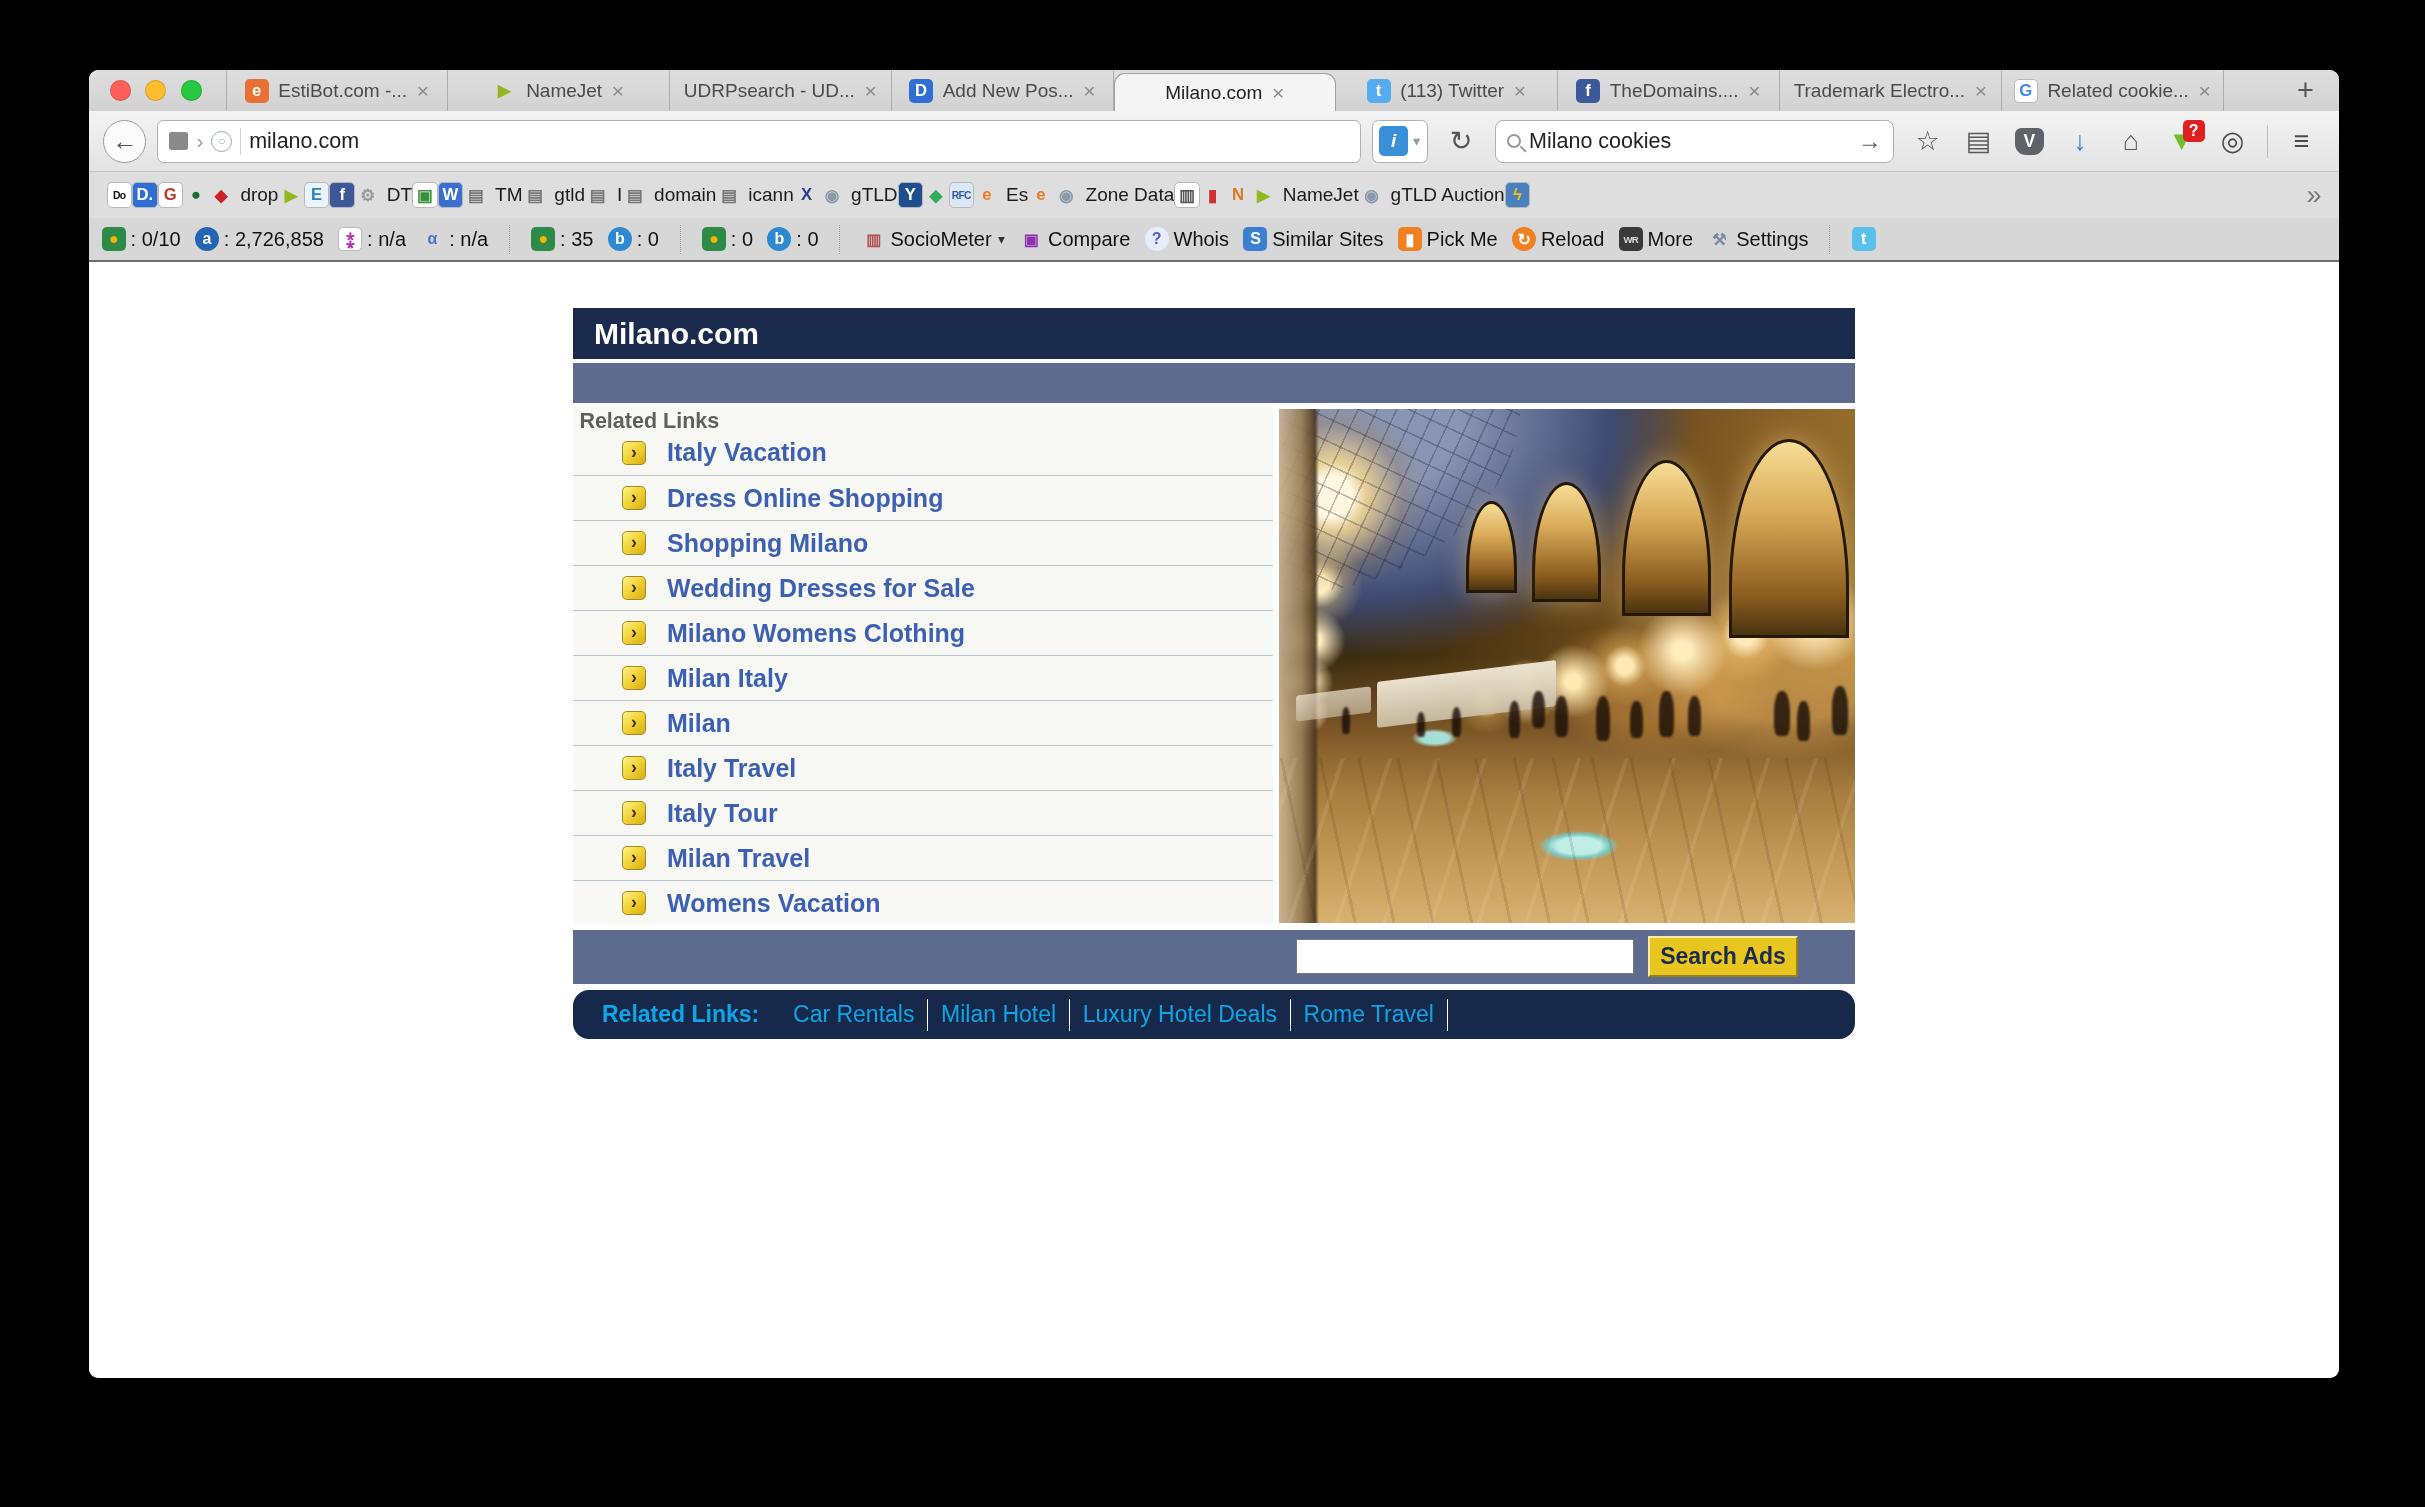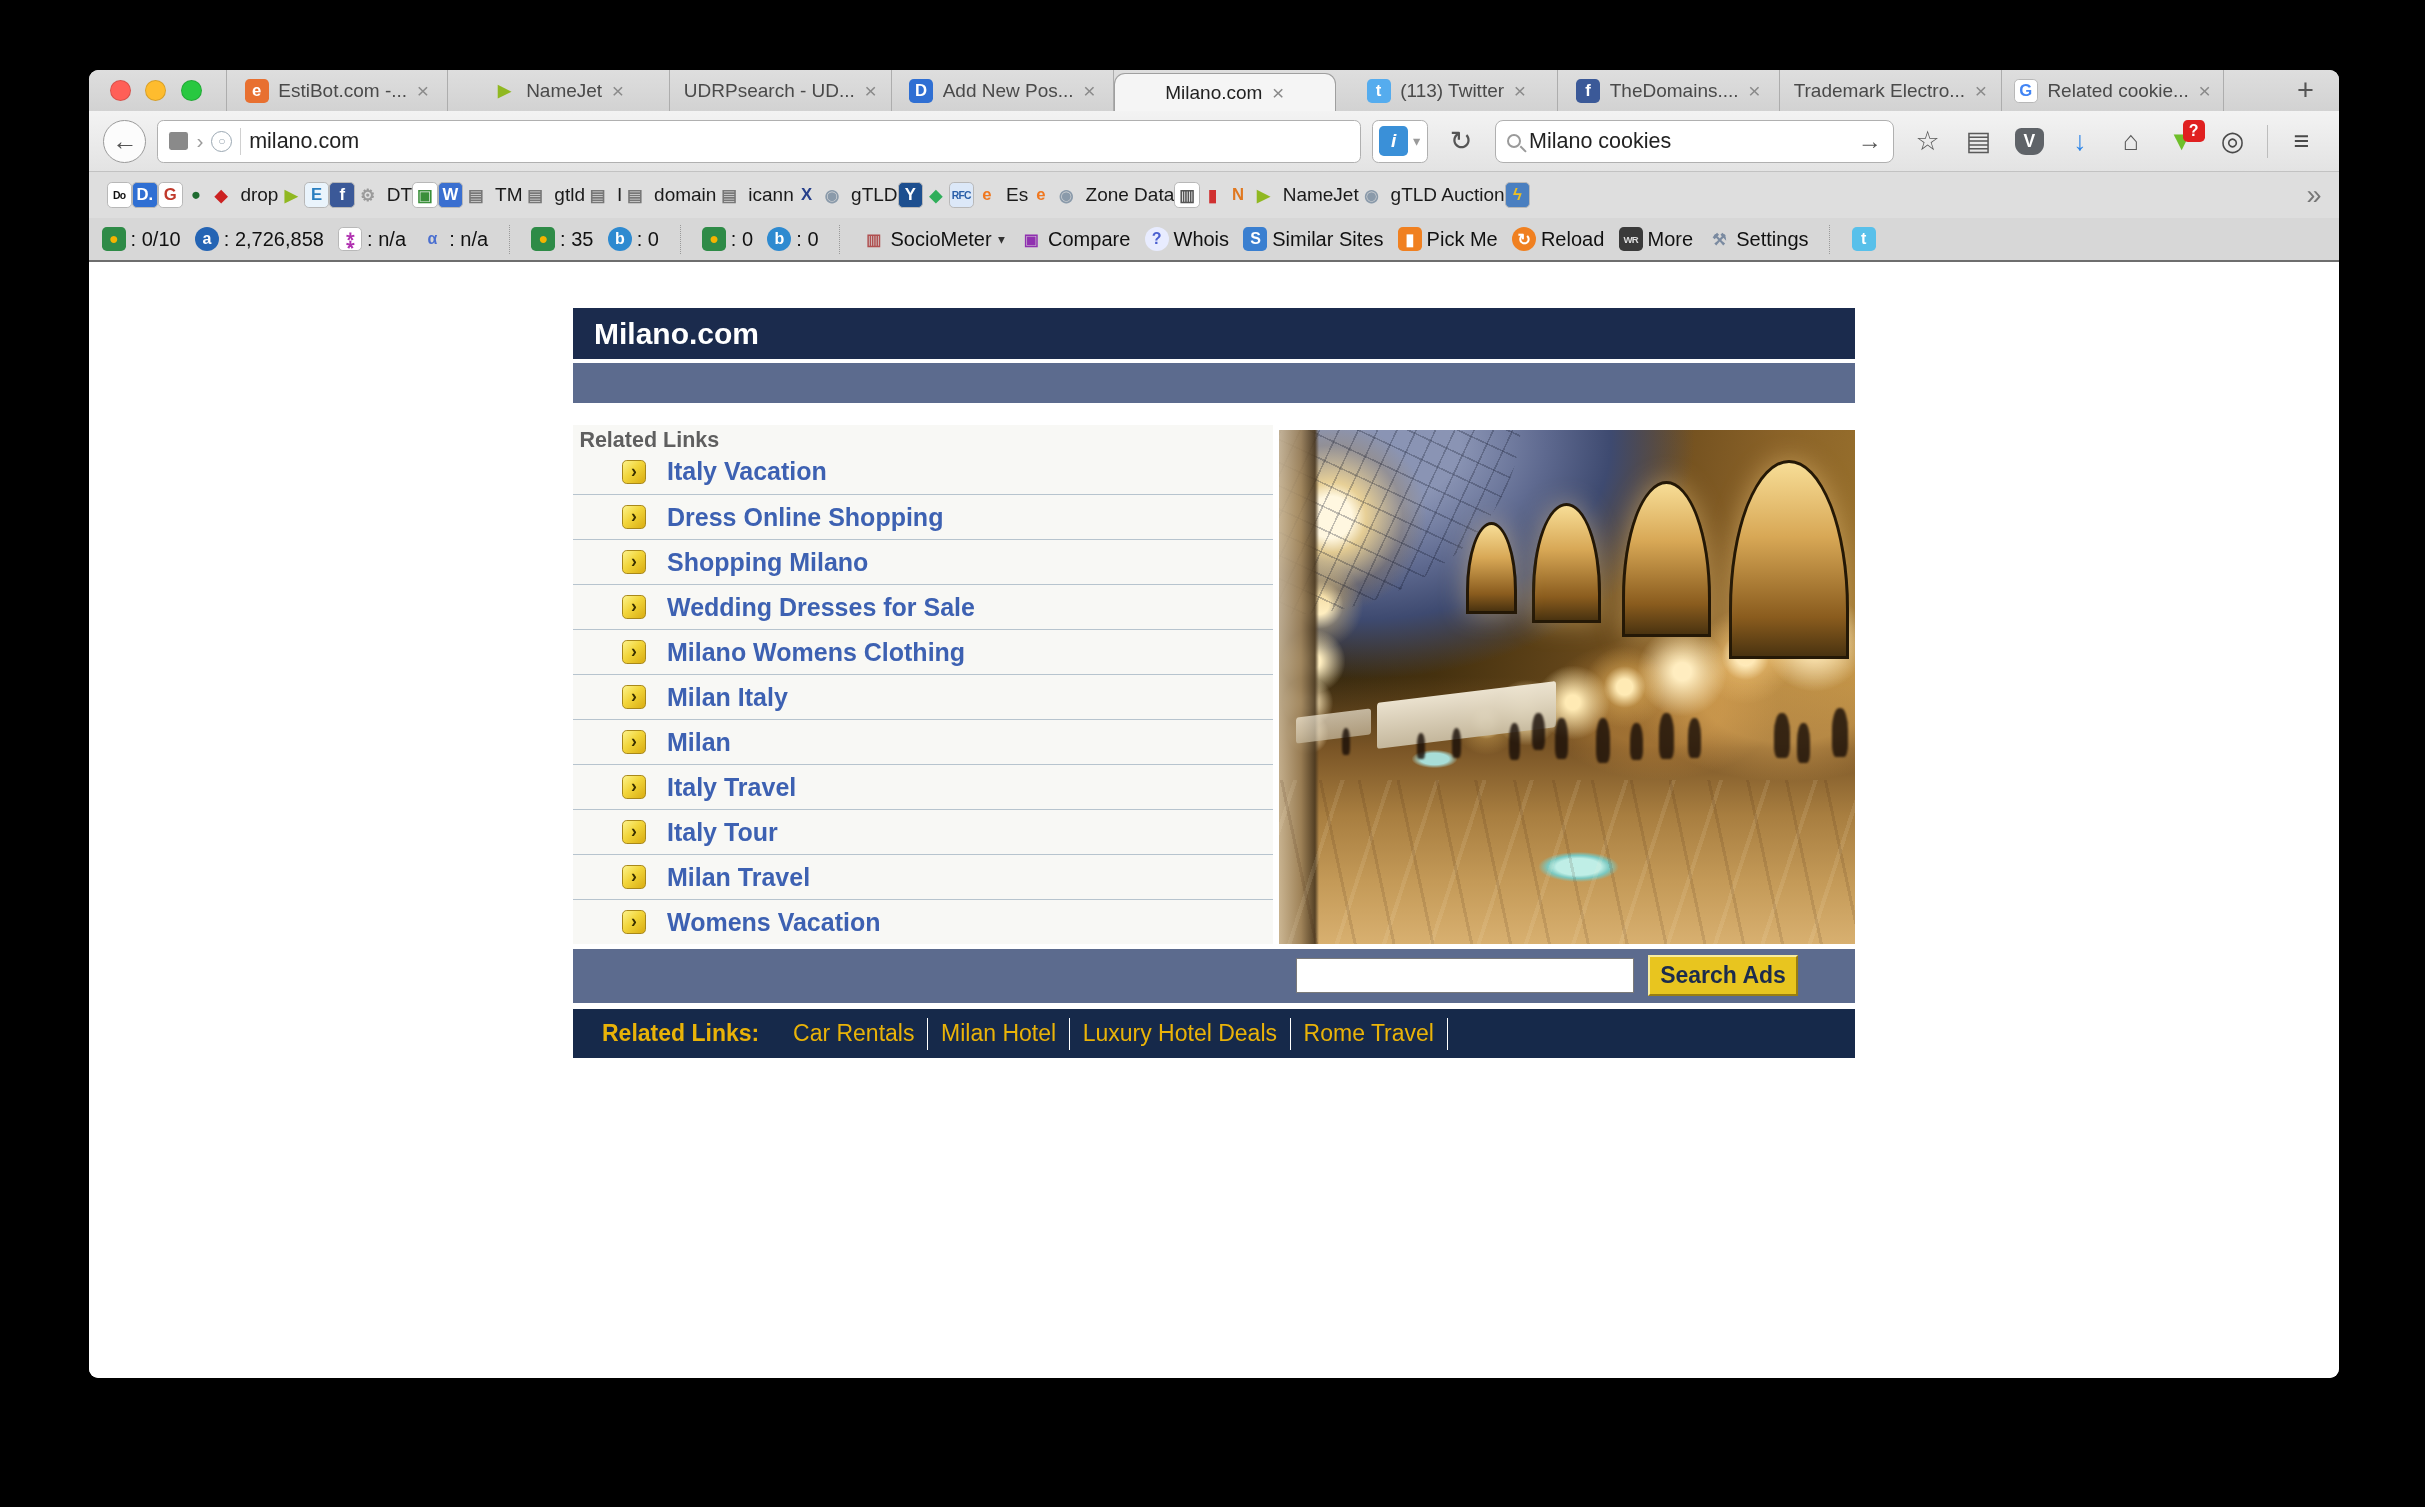--- a/index.html
+++ b/index.html
@@ -64,21 +64,21 @@
   .seoicon.round { border-radius:50%; }
   .seoicon.tiny { font-size:9.6px; letter-spacing:-0.8px; }
   .seosep { width:1.6px; height:29px; border-left:1.6px dotted #999; margin:0 6.4px; }
   .seocaret { font-size:13.6px; color:#333; margin-left:1.6px; }
   
   .content { flex:1; background:#fff; overflow:hidden; }
   .site { width:1282px; margin:46px auto 0; }
   .site-header { height:51px; background:#1b2b4d; display:flex; align-items:center; padding-left:21px; }
   .site-header .title { color:#fff; font-size:30px; font-weight:bold; }
   .band { height:40px; background:#5c6b8e; margin-top:4px; }
-  .main { margin-top:22px; display:flex; align-items:flex-end; }
+  .main { margin-top:3px; display:flex; align-items:center; }
   .links-col { width:700px; background:#f8f8f5; }
   .rl-heading { font-size:21.5px; font-weight:bold; color:#5f5f5f; padding:3.2px 0 0 6.4px; height:24px; }
   .linkrow { height:45px; display:flex; align-items:center; padding-left:49px; }
   .linkrow + .linkrow { border-top:1.6px solid #b7c4ce; }
   .bullet { width:24px; height:24px; border-radius:4.8px; border:1.6px solid #a8881a;
             background:linear-gradient(135deg,#fdf38a,#f2d53a 45%,#d9ad12); display:flex; align-items:center; justify-content:center;
             color:#3a3000; font-size:17.5px; font-weight:bold; flex:0 0 auto; line-height:1; }
   .linklabel { margin-left:21px; font-size:25px; font-weight:bold; color:#3d61b2; }
   
   .photo { width:576px; height:514px; margin-left:6.4px; position:relative; overflow:hidden; flex:0 0 auto;
@@ -127,21 +127,21 @@
   .floor-pattern { position:absolute; left:0; bottom:0; width:100%; height:32%;
     background:
       repeating-linear-gradient(78deg, transparent 0 35px, rgba(60,30,10,.12) 35px 38px),
       repeating-linear-gradient(-72deg, transparent 0 41px, rgba(255,240,210,.10) 41px 45px);
   }
   
   .searchband { margin-top:4.8px; height:54px; background:#5c6b8e; display:flex; align-items:center; justify-content:flex-end; padding-right:57px; gap:14.4px; }
   .ads-input { width:338px; height:35px; border:1.6px solid #7a7a7a; background:#fff; font-size:21.5px; padding:0 8px; font-family:inherit; outline:none; }
   .ads-btn { width:150px; height:41px; background:#e8c51f; color:#1b2b4d; font-size:23px; font-weight:bold; font-family:inherit;
     border-top:2.4px solid #f8eda0; border-left:2.4px solid #f8eda0; border-right:2.4px solid #9a7e10; border-bottom:2.4px solid #9a7e10; }
-  .footer { margin-top:6.4px; height:49px; background:#16294a; display:flex; align-items:center; padding-left:29px; color:#eab308; font-size:23px; }
+  .footer { margin-top:6.4px; height:49px; background:#16294a; display:flex; align-items:center; padding-left:29px; color:#0ea5e9; font-size:23px;border-radius:16px; }
   .footer .flabel { font-weight:bold; margin-right:21px; }
   .flink { padding:2.4px 12.8px; border-right:1.6px solid #fff; line-height:27px; }
 </style>
 </head>
 <body>
 
 <div class="window">
 
   <div class="tabbar">
     <div class="traffic">

